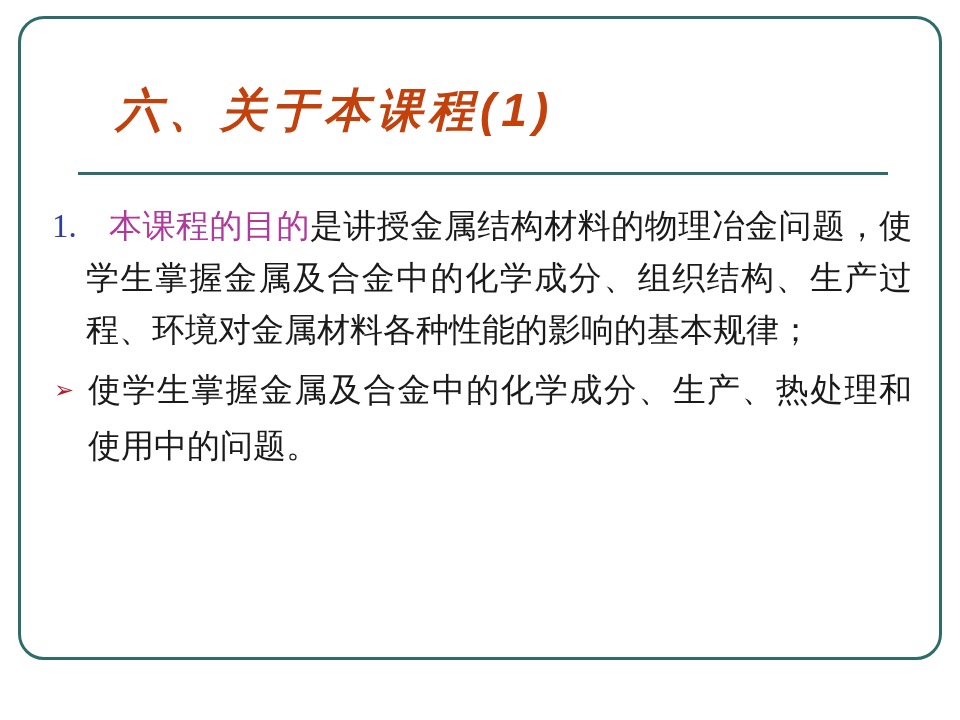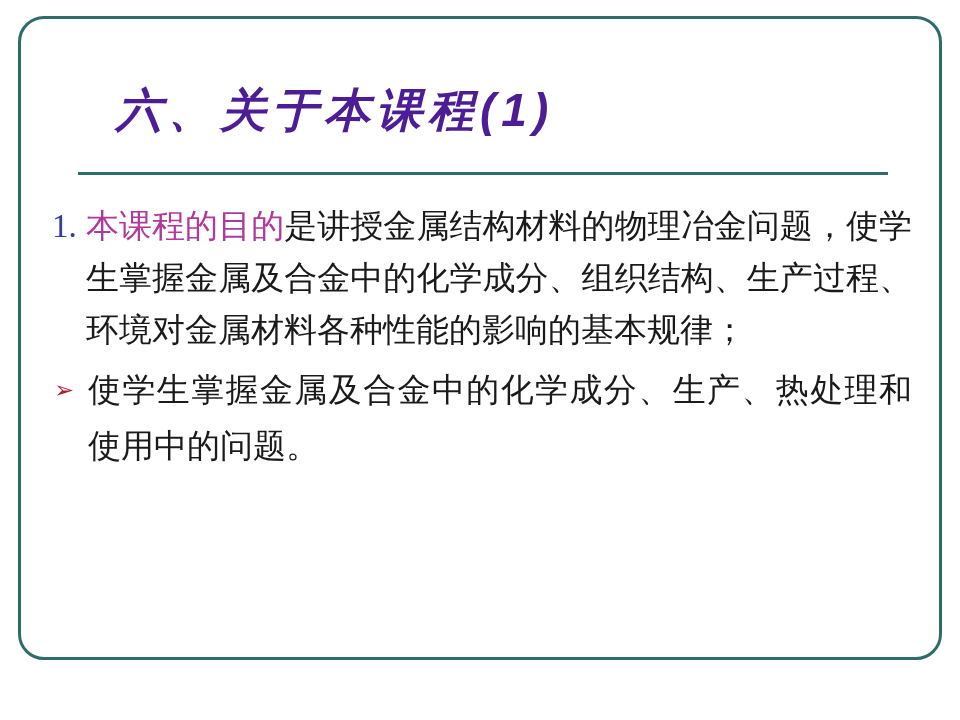--- a/index.html
+++ b/index.html
@@ -36,21 +36,21 @@
     left: 60px;
     top: 60px;
     width: 820px;
     height: 100px;
   }
   .slide-title {
     font-family: "Liberation Sans", sans-serif;
     font-weight: bold;
     font-style: italic;
     font-size: 46px;
-    color: #4c1d95;
+    color: #c2410c;
     letter-spacing: 6px;
     white-space: nowrap;
     line-height: 100px;
     padding-left: 56px;
   }
   .title-rule {
     position: absolute;
     left: 78px;
     top: 172px;
     width: 810px;
@@ -89,20 +89,21 @@
   .para-text {
     flex: 1 1 auto;
     font-family: "Liberation Serif", serif;
     font-size: 33px;
     line-height: 52px;
     color: #1a1a1a;
     text-align: justify;
   }
   .para-text .hl {
     color: #b03a9c;
+    margin-left: 23px;
   }
   .para2 .para-text {
     line-height: 56px;
   }
 </style>
 </head>
 <body>
 
 <div class="slide">
   <div class="slide-frame"></div>

